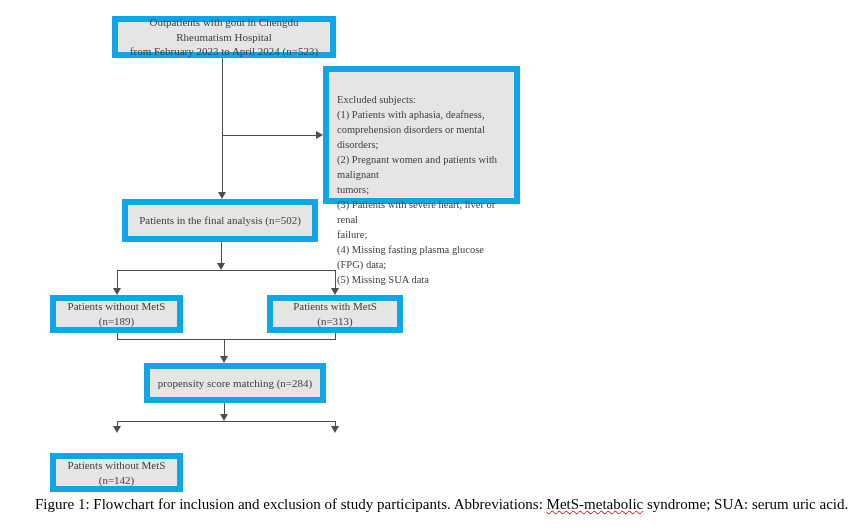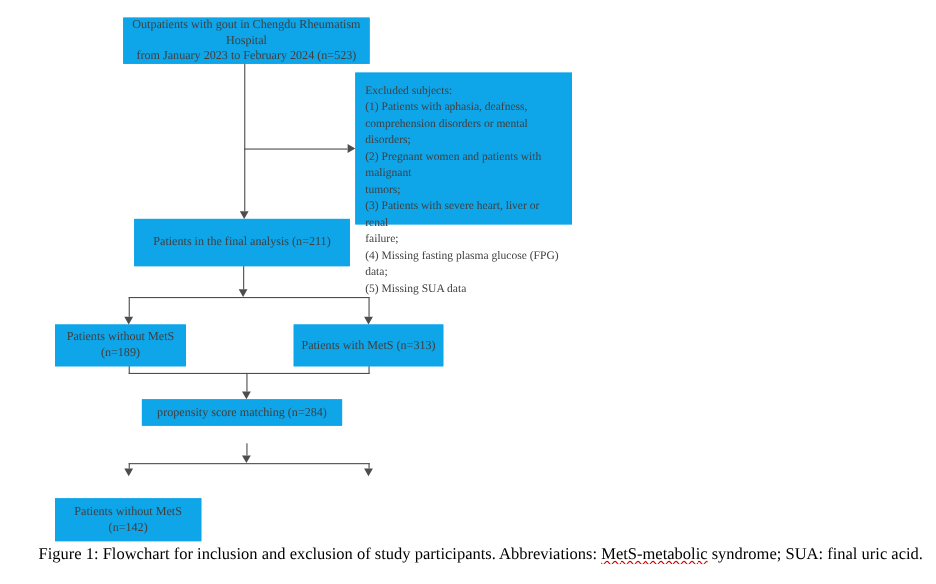--- a/index.html
+++ b/index.html
@@ -8,39 +8,39 @@
     width: 851px;
     height: 531px;
     background: #ffffff;
     font-family: "Liberation Serif", serif;
     color: #3f3f3f;
     overflow: hidden;
   }
   .node {
     position: absolute;
     box-sizing: border-box;
-    border: 1px solid #0ea5e9;
-    background: #0ea5e9;
+    border: 6px solid #0ea5e9;
+    background: #e5e5e5;
     display: flex;
     align-items: center;
     justify-content: center;
     text-align: center;
     font-size: 11px;
     line-height: 1.35;
     padding: 2px 6px;
     font-family: Liberation Serif, serif;
   }
   .node.left-text {
     align-items: flex-start;
     justify-content: flex-start;
     text-align: left;
     white-space: pre-line;
     font-size: 10.5px;
     line-height: 15px;
-    padding: 8px 8px;
+    padding: 20px 8px;
   }
   .hline, .vline { position: absolute; background: #4d4d4d; }
   .hline { height: 1px; }
   .vline { width: 1px; }
   .arrow-down {
     position: absolute; width: 0; height: 0;
     border-left: 4px solid transparent;
     border-right: 4px solid transparent;
     border-top: 7px solid #4d4d4d;
   }
@@ -66,49 +66,49 @@
   }
 </style>
 </head>
 <body>
 
 <div class="canvas">
 
   <div class="node" style="left:112px; top:16px; width:224px; height:42px;">
     <div>
       <div>Outpatients with gout in Chengdu Rheumatism Hospital</div>
-      <div>from January 2023 to February 2024 (n=523)</div>
+      <div>from February 2023 to April 2024 (n=523)</div>
     </div>
   </div>
 
   <div class="node left-text" style="left:323px; top:66px; width:197px; height:138px;">
     <div>Excluded subjects:
 (1) Patients with aphasia, deafness,
 comprehension disorders or mental disorders;
 (2) Pregnant women and patients with malignant
 tumors;
 (3) Patients with severe heart, liver or renal
 failure;
 (4) Missing fasting plasma glucose (FPG) data;
 (5) Missing SUA data</div>
   </div>
 
   <div class="node" style="left:122px; top:199px; width:196px; height:43px;">
-    <div>Patients in the final analysis (n=211)</div>
+    <div>Patients in the final analysis (n=502)</div>
   </div>
 
-  <div class="node" style="left:50px; top:295px; width:119px; height:38px;">
+  <div class="node" style="left:50px; top:295px; width:133px; height:38px;">
     <div>Patients without MetS (n=189)</div>
   </div>
 
   <div class="node" style="left:267px; top:295px; width:136px; height:38px;justify-content:flex-end;">
     <div>Patients with MetS (n=313)</div>
   </div>
 
-  <div class="node" style="left:129px; top:363px; width:182px; height:24px;">
+  <div class="node" style="left:144px; top:363px; width:182px; height:40px;">
     <div>propensity score matching (n=284)</div>
   </div>
 
   <div class="node" style="left:50px; top:453px; width:133px; height:39px;">
     <div>Patients without MetS (n=142)</div>
   </div>
 
 
   <div class="vline" style="left:222px; top:58px; height:134px;"></div>
   <div class="arrow-down" style="left:218px; top:192px;"></div>
@@ -131,15 +131,15 @@
   <div class="arrow-down" style="left:220px; top:356px;"></div>
 
   <div class="vline" style="left:224px; top:403px; height:11px;"></div>
   <div class="arrow-down" style="left:220px; top:414px;"></div>
   <div class="hline" style="left:117px; top:421px; width:219px;"></div>
   <div class="vline" style="left:117px; top:421px; height:5px;"></div>
   <div class="arrow-down" style="left:113px; top:426px;"></div>
   <div class="vline" style="left:335px; top:421px; height:5px;"></div>
   <div class="arrow-down" style="left:331px; top:426px;"></div>
 
-  <div class="caption"><span>Figure 1: Flowchart for inclusion and exclusion of study participants. Abbreviations: </span><span class="misspelled">MetS-metabolic</span><span> syndrome; SUA: final uric acid.</span></div>
+  <div class="caption"><span>Figure 1: Flowchart for inclusion and exclusion of study participants. Abbreviations: </span><span class="misspelled">MetS-metabolic</span><span> syndrome; SUA: serum uric acid.</span></div>
 
 </div>
 
 </body></html>

